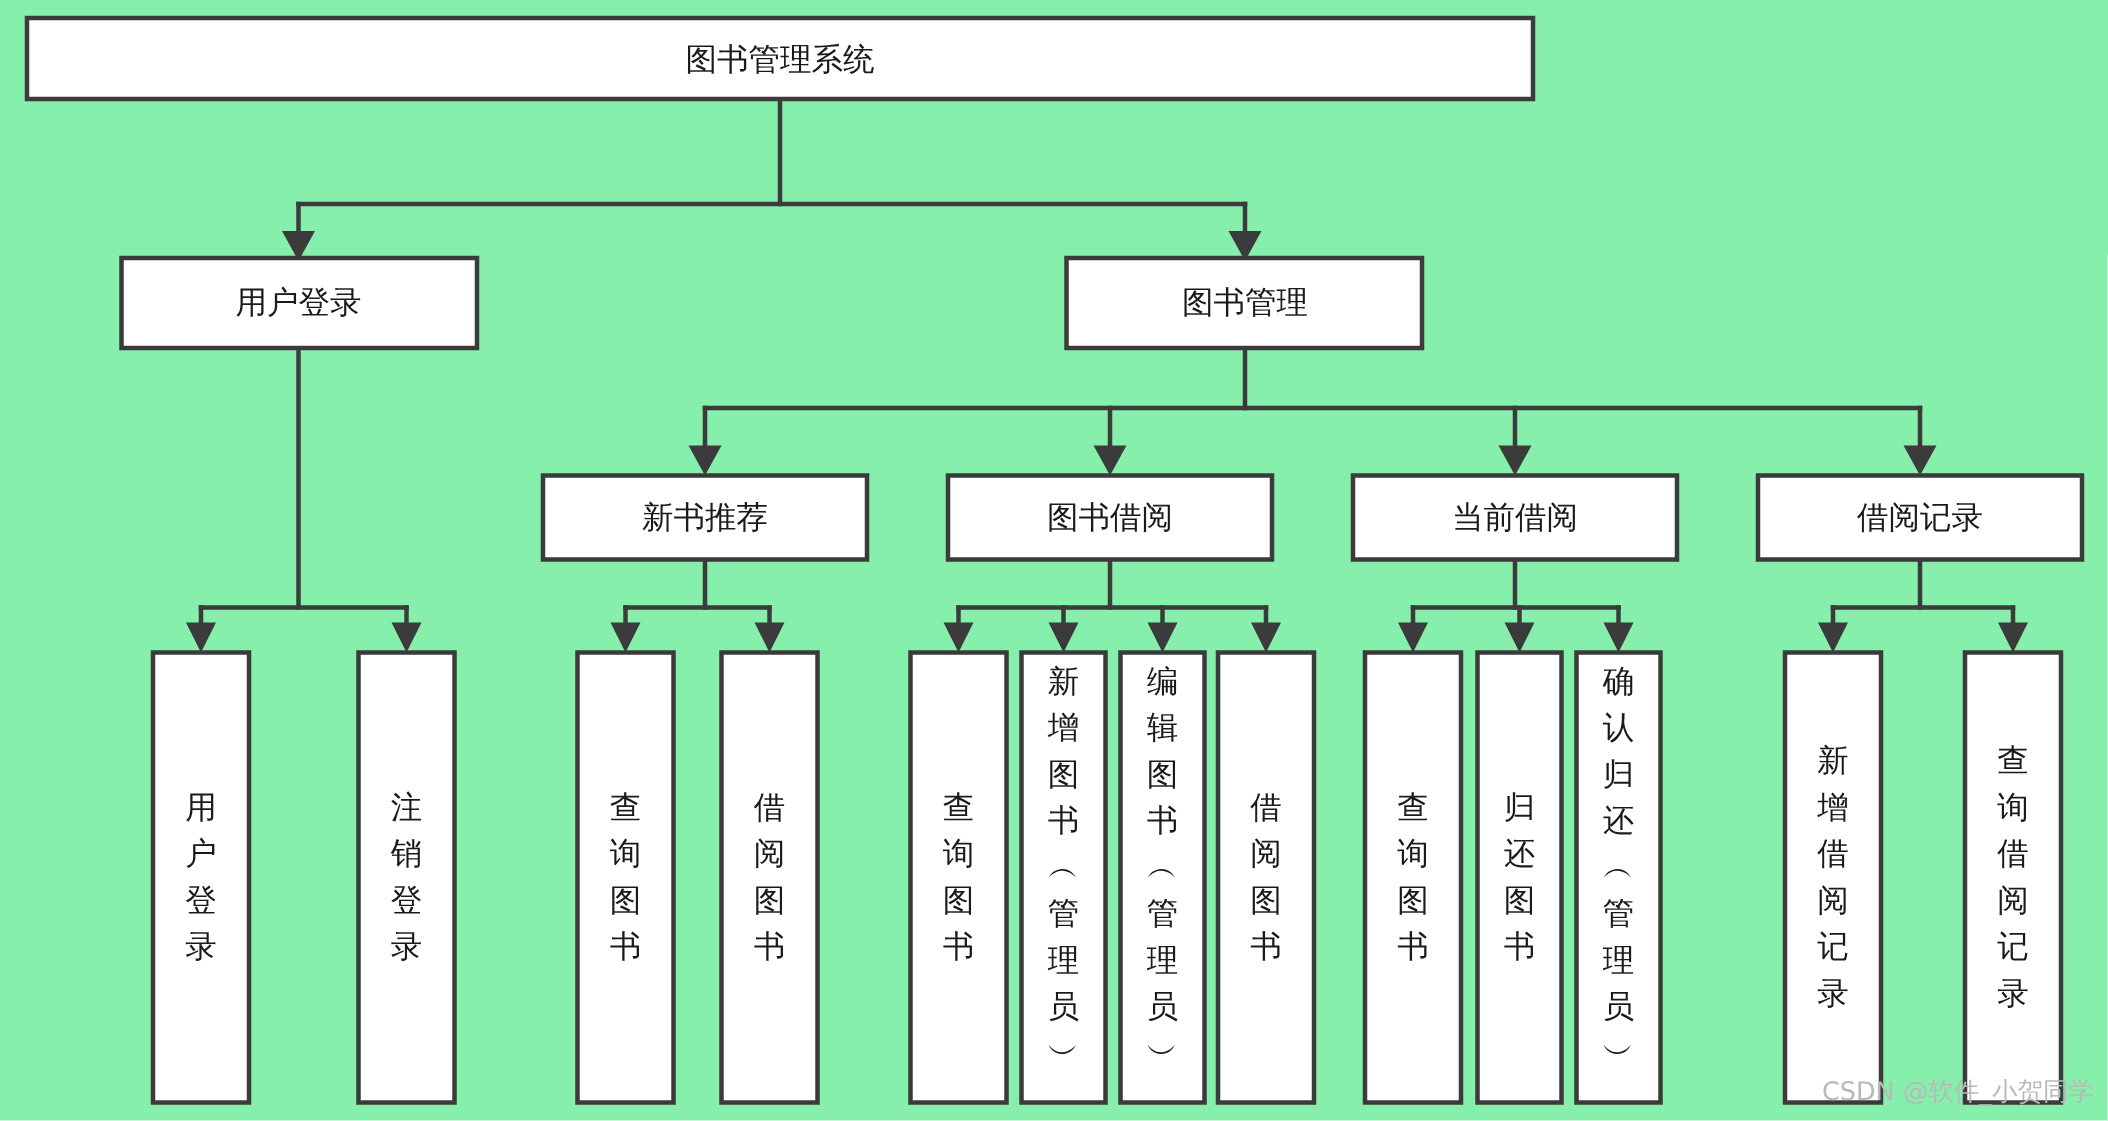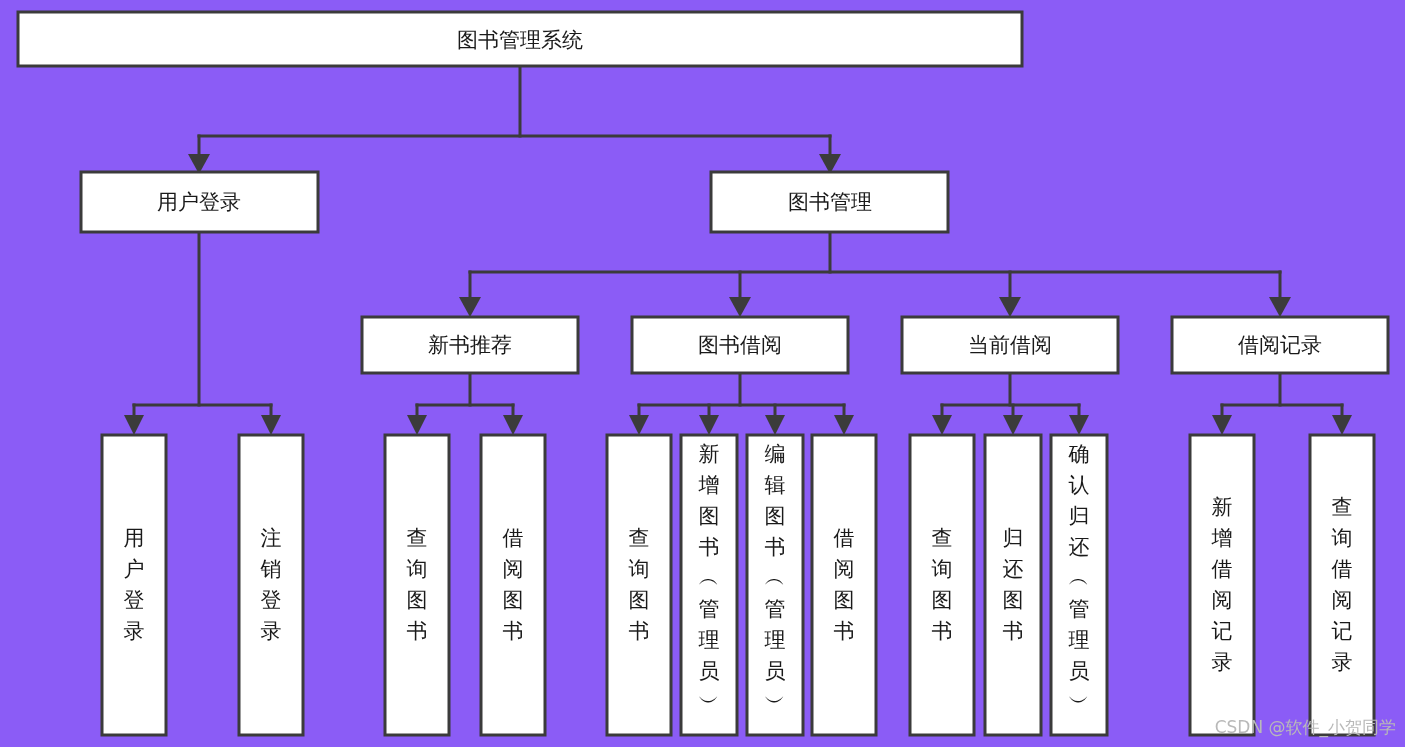--- a/index.html
+++ b/index.html
@@ -8,21 +8,21 @@
     padding: 0;
     background: #ffffff;
   }
   body {
     font-family: "DejaVu Sans", "Liberation Sans", sans-serif;
   }
   #diagram-root {
     position: relative;
     width: 1405px;
     height: 747px;
-    background: #8b5cf6;
+    background: #86efac;
     overflow: hidden;
   }
   svg.flowchart {
     position: absolute;
     top: 0;
     left: 0;
     width: 1405px;
     height: 747px;
     display: block;
   }

